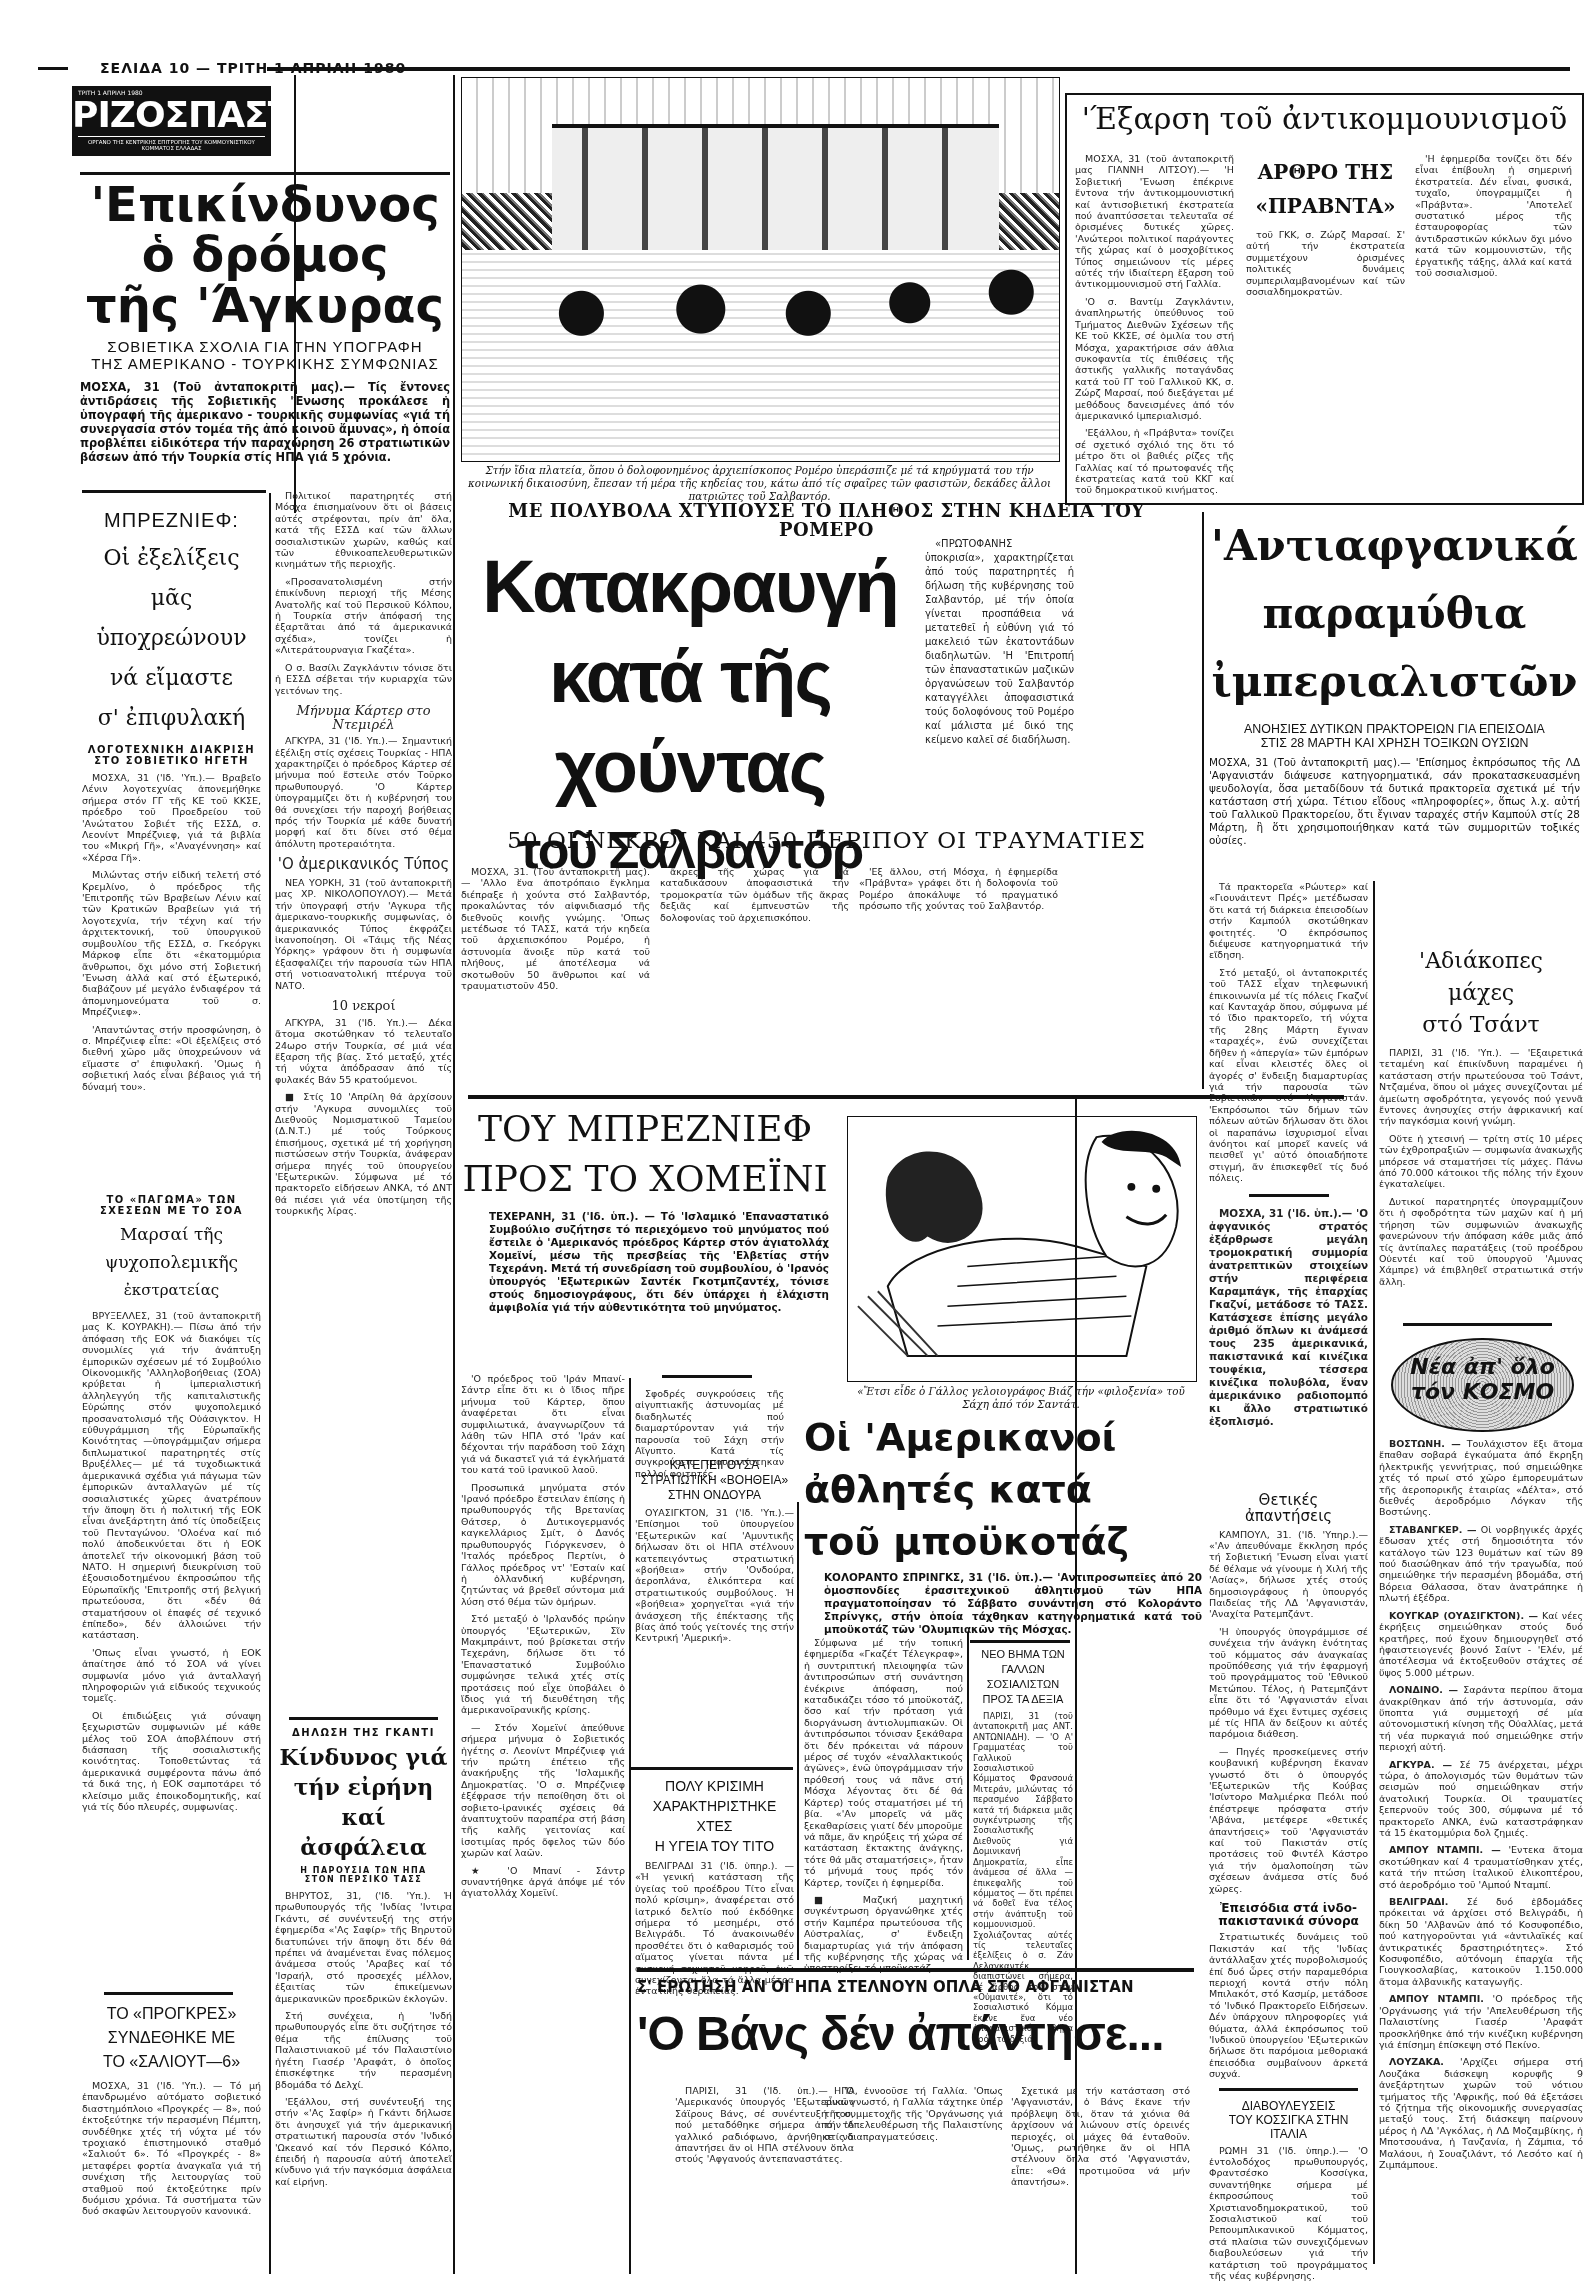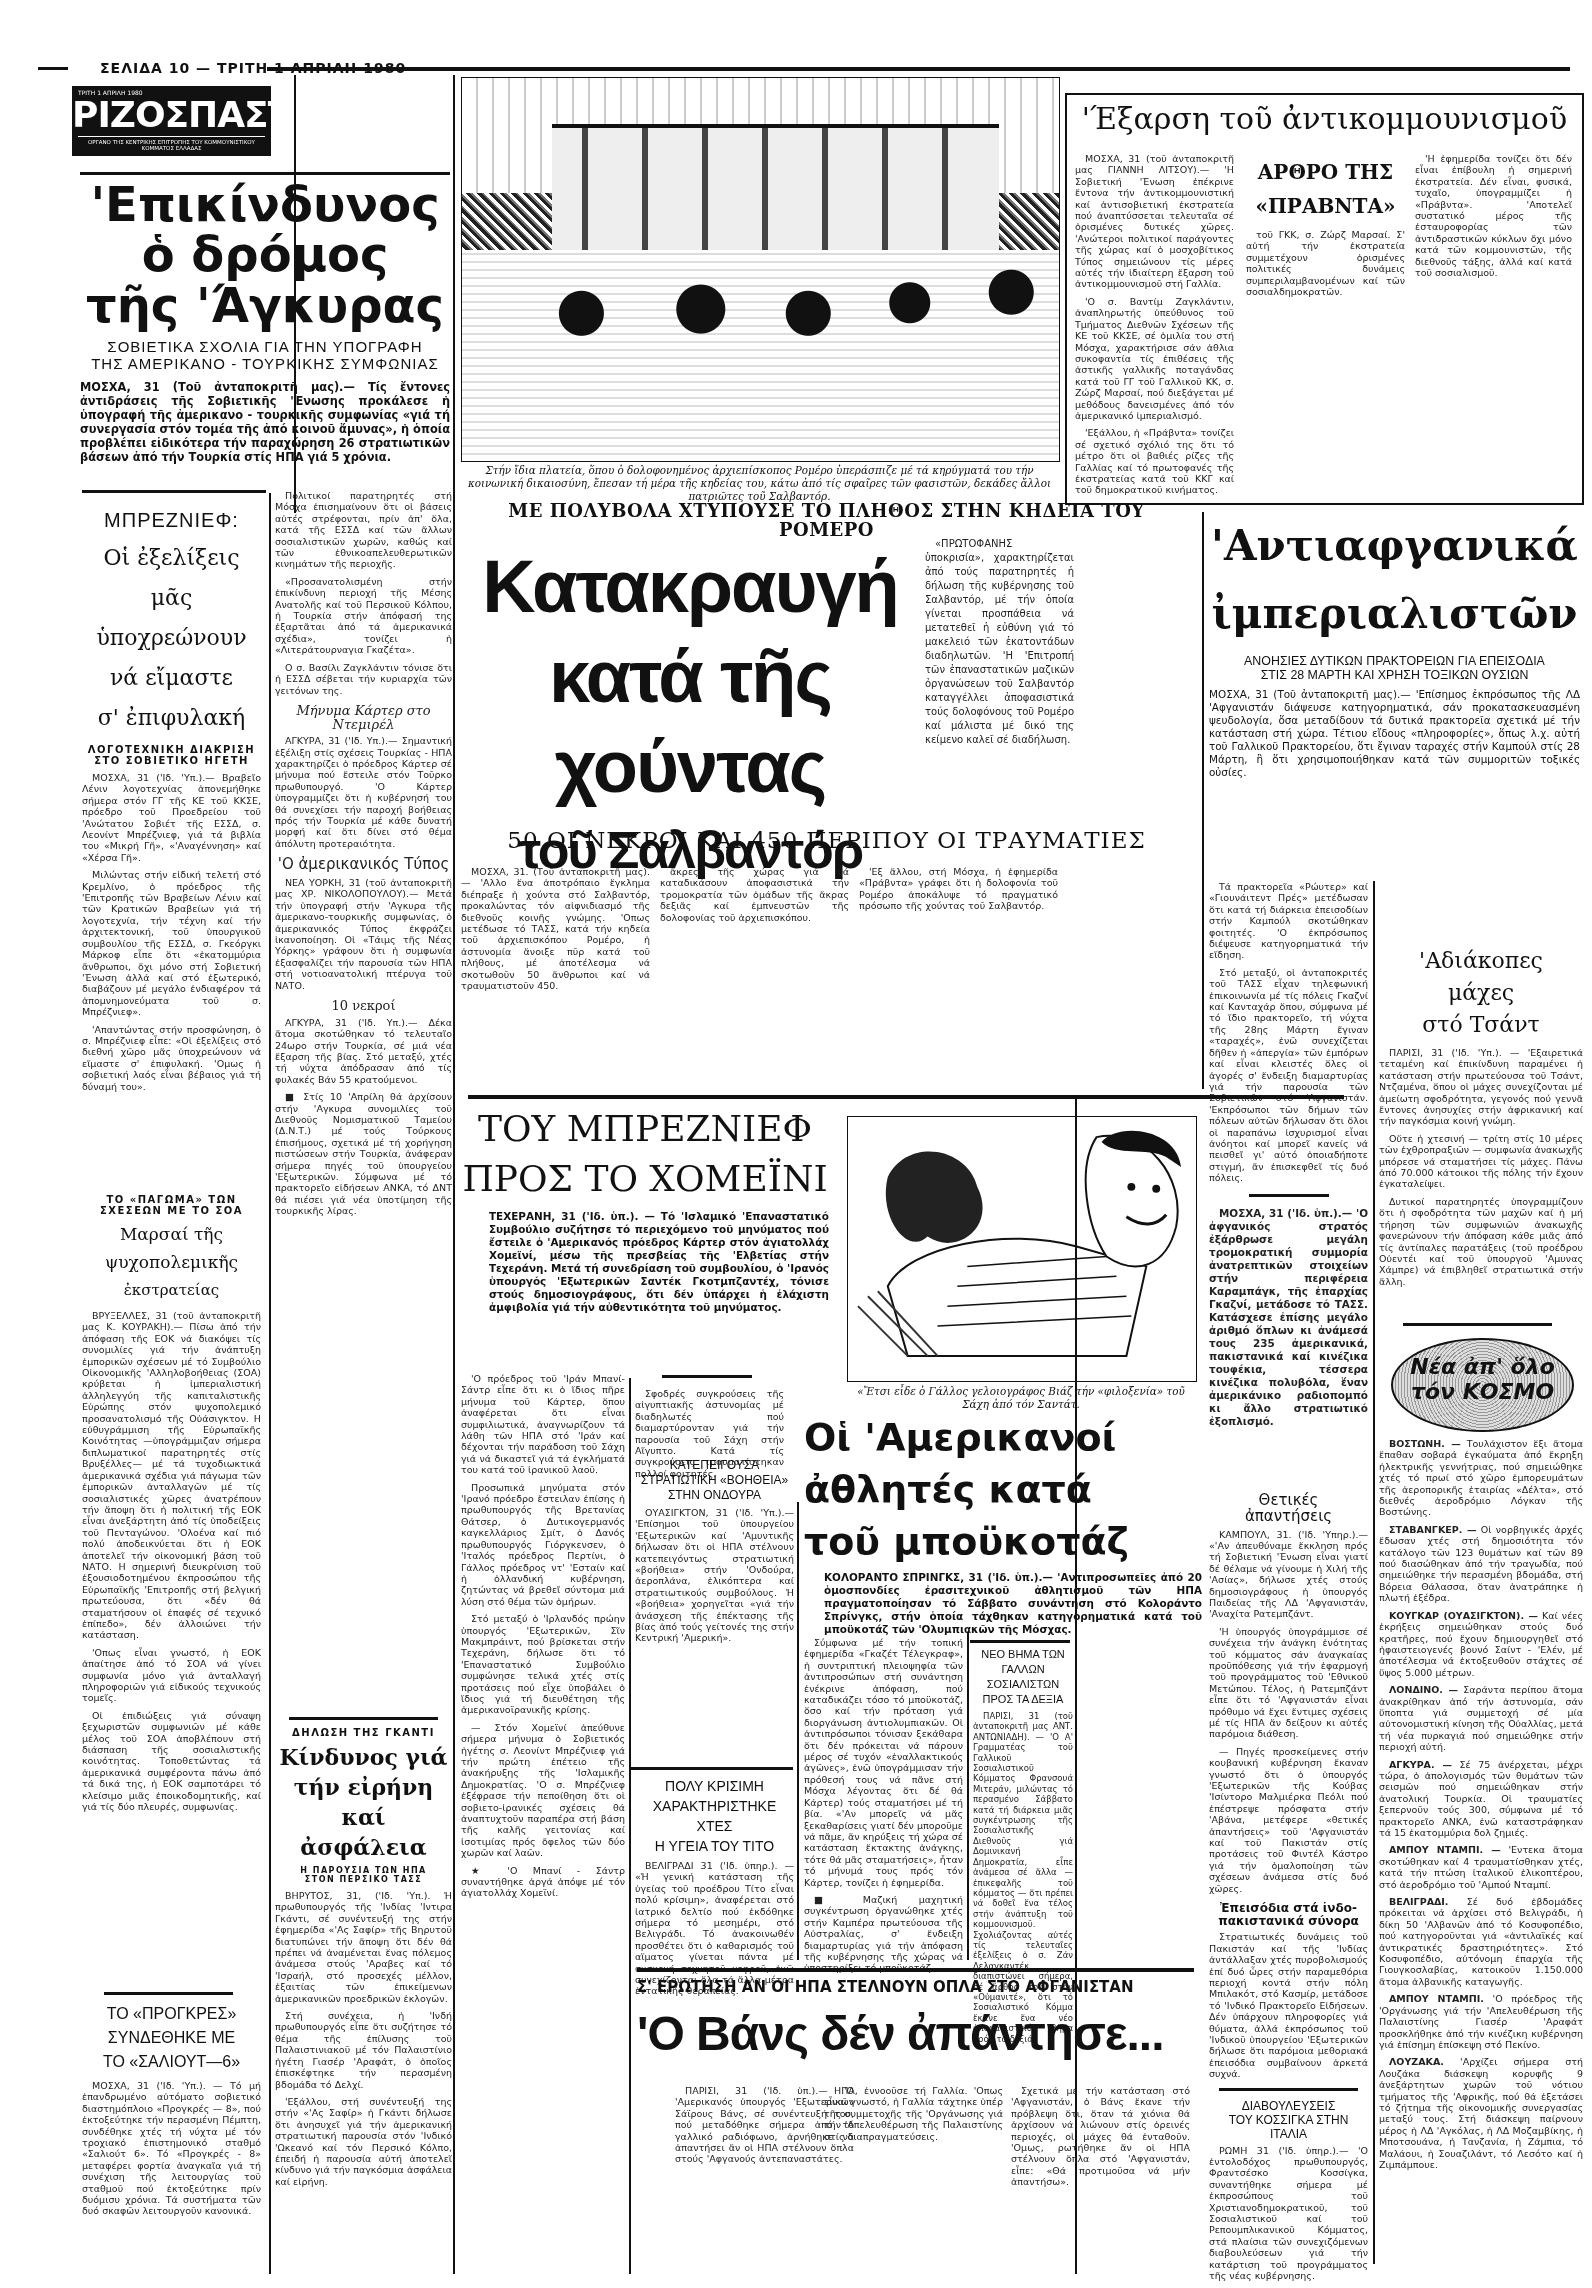--- a/index.html
+++ b/index.html
@@ -162,27 +162,28 @@
     <p>'Εξάλλου, ἡ «Πράβντα» τονίζει σέ σχετικό σχόλιό της ὅτι τό μέτρο ὅτι οἱ βαθιές ρίζες τῆς Γαλλίας καί τό πρωτοφανές τῆς ἐκστρατείας κατά τοῦ ΚΚΓ καί τοῦ δημοκρατικοῦ κινήματος.</p>
   </div>
   <div class="abs" style="left:179px;top:60px;width:159px;">
     <div class="hl-serif" style="font-size:20px;line-height:34px;">ΑΡΘΡΟ ΤΗΣ</div>
     <div class="hl-serif" style="font-size:20px;line-height:34px;">«ΠΡΑΒΝΤΑ»</div>
     <div class="body" style="margin-top:6px;">
         <p>τοῦ ΓΚΚ, σ. Ζώρζ Μαρσαί. Σ' αὐτή τήν ἐκστρατεία συμμετέχουν ὁρισμένες πολιτικές δυνάμεις συμπεριλαμβανομένων καί τῶν σοσιαλδημοκρατῶν.</p>
       </div>
   </div>
   <div class="abs body" style="left:348px;top:58px;width:157px;">
-    <p>'Η ἐφημερίδα τονίζει ὅτι δέν εἶναι ἐπίβουλη ἡ σημερινή ἐκστρατεία. Δέν εἶναι, φυσικά, τυχαῖο, ὑπογραμμίζει ἡ «Πράβντα». 'Αποτελεῖ συστατικό μέρος τῆς ἐσταυροφορίας τῶν ἀντιδραστικῶν κύκλων ὄχι μόνο κατά τῶν κομμουνιστῶν, τῆς διεθνοῦς τάξης, ἀλλά καί κατά τοῦ σοσιαλισμοῦ.</p>
+    <p>'Η ἐφημερίδα τονίζει ὅτι δέν εἶναι ἐπίβουλη ἡ σημερινή ἐκστρατεία. Δέν εἶναι, φυσικά, τυχαῖο, ὑπογραμμίζει ἡ «Πράβντα». 'Αποτελεῖ συστατικό μέρος τῆς ἐσταυροφορίας τῶν ἀντιδραστικῶν κύκλων ὄχι μόνο κατά τῶν κομμουνιστῶν, τῆς ἐργατικῆς τάξης, ἀλλά καί κατά τοῦ σοσιαλισμοῦ.</p>
   </div>
 </div>
 <div class="vrule" style="left:1202px;top:512px;height:577px;width:1.5px;"></div>
 
 <div class="abs" style="left:1209px;top:512px;width:371px;">
   <div class="hl-serif" style="font-size:42px;line-height:68px;">'Αντιαφγανικά</div>
+  <div class="hl-serif" style="font-size:42px;line-height:68px;">παραμύθια</div>
   <div class="hl-serif" style="font-size:42px;line-height:68px;">ἰμπεριαλιστῶν</div>
   <div class="kicker" style="font-size:12.4px;margin-top:6px;letter-spacing:0;text-align:center;">ΑΝΟΗΣΙΕΣ ΔΥΤΙΚΩΝ ΠΡΑΚΤΟΡΕΙΩΝ ΓΙΑ ΕΠΕΙΣΟΔΙΑ</div>
   <div class="kicker" style="font-size:12.4px;letter-spacing:0;">ΣΤΙΣ 28 ΜΑΡΤΗ ΚΑΙ ΧΡΗΣΗ ΤΟΞΙΚΩΝ ΟΥΣΙΩΝ</div>
   <div class="lead" style="margin-top:6px;font-size:10.4px;line-height:13px;">ΜΟΣΧΑ, 31 (Τοῦ ἀνταποκριτῆ μας).— 'Επίσημος ἐκπρόσωπος τῆς ΛΔ 'Αφγανιστάν διάψευσε κατηγορηματικά, σάν προκατασκευασμένη ψευδολογία, ὅσα μεταδίδουν τά δυτικά πρακτορεῖα σχετικά μέ τήν κατάσταση στή χώρα. Τέτιου εἴδους «πληροφορίες», ὅπως λ.χ. αὐτή τοῦ Γαλλικοῦ Πρακτορείου, ὅτι ἔγιναν ταραχές στήν Καμπούλ στίς 28 Μάρτη, ἢ ὅτι χρησιμοποιήθηκαν κατά τῶν συμμοριτῶν τοξικές οὐσίες.</div>
 </div>
 <div class="abs body" style="left:1209px;top:881px;width:159px;">
   <p>Τά πρακτορεῖα «Ρώυτερ» καί «Γιουνάιτεντ Πρές» μετέδωσαν ὅτι κατά τή διάρκεια ἐπεισοδίων στήν Καμπούλ σκοτώθηκαν φοιτητές. 'Ο ἐκπρόσωπος διέψευσε κατηγορηματικά τήν εἴδηση.</p>
   <p>Στό μεταξύ, οἱ ἀνταποκριτές τοῦ ΤΑΣΣ εἶχαν τηλεφωνική ἐπικοινωνία μέ τίς πόλεις Γκαζνί καί Κανταχάρ ὅπου, σύμφωνα μέ τό ἴδιο πρακτορεῖο, τή νύχτα τῆς 28ης Μάρτη ἔγιναν «ταραχές», ἐνῶ συνεχίζεται δῆθεν ἡ «ἀπεργία» τῶν ἐμπόρων καί εἶναι κλειστές ὅλες οἱ ἀγορές σ' ἔνδειξη διαμαρτυρίας γιά τήν παρουσία τῶν Σοβιετικῶν στό 'Αφγανιστάν. 'Εκπρόσωποι τῶν δήμων τῶν πόλεων αὐτῶν δήλωσαν ὅτι ὅλοι οἱ παραπάνω ἰσχυρισμοί εἶναι ἀνόητοι καί μπορεῖ κανείς νά πεισθεῖ γι' αὐτό ὁποιαδήποτε στιγμή, ἄν ἐπισκεφθεῖ τίς δυό πόλεις.</p>
   <div class="rule" style="position:relative;width:80px;height:3px;margin:10px auto;"></div>
   <p style="font-weight:bold;font-size:10.4px;line-height:13px;">ΜΟΣΧΑ, 31 ('Ιδ. ὑπ.).— 'Ο ἀφγανικός στρατός ἐξάρθρωσε μεγάλη τρομοκρατική συμμορία ἀνατρεπτικῶν στοιχείων στήν περιφέρεια Καραμπάγκ, τῆς ἐπαρχίας Γκαζνί, μετάδοσε τό ΤΑΣΣ. Κατάσχεσε ἐπίσης μεγάλο ἀριθμό ὅπλων κι ἀνάμεσά τους 235 ἀμερικανικά, πακιστανικά καί κινέζικα τουφέκια, τέσσερα κινέζικα πολυβόλα, ἕναν ἀμερικάνικο ραδιοπομπό κι ἄλλο στρατιωτικό ἐξοπλισμό.</p>

